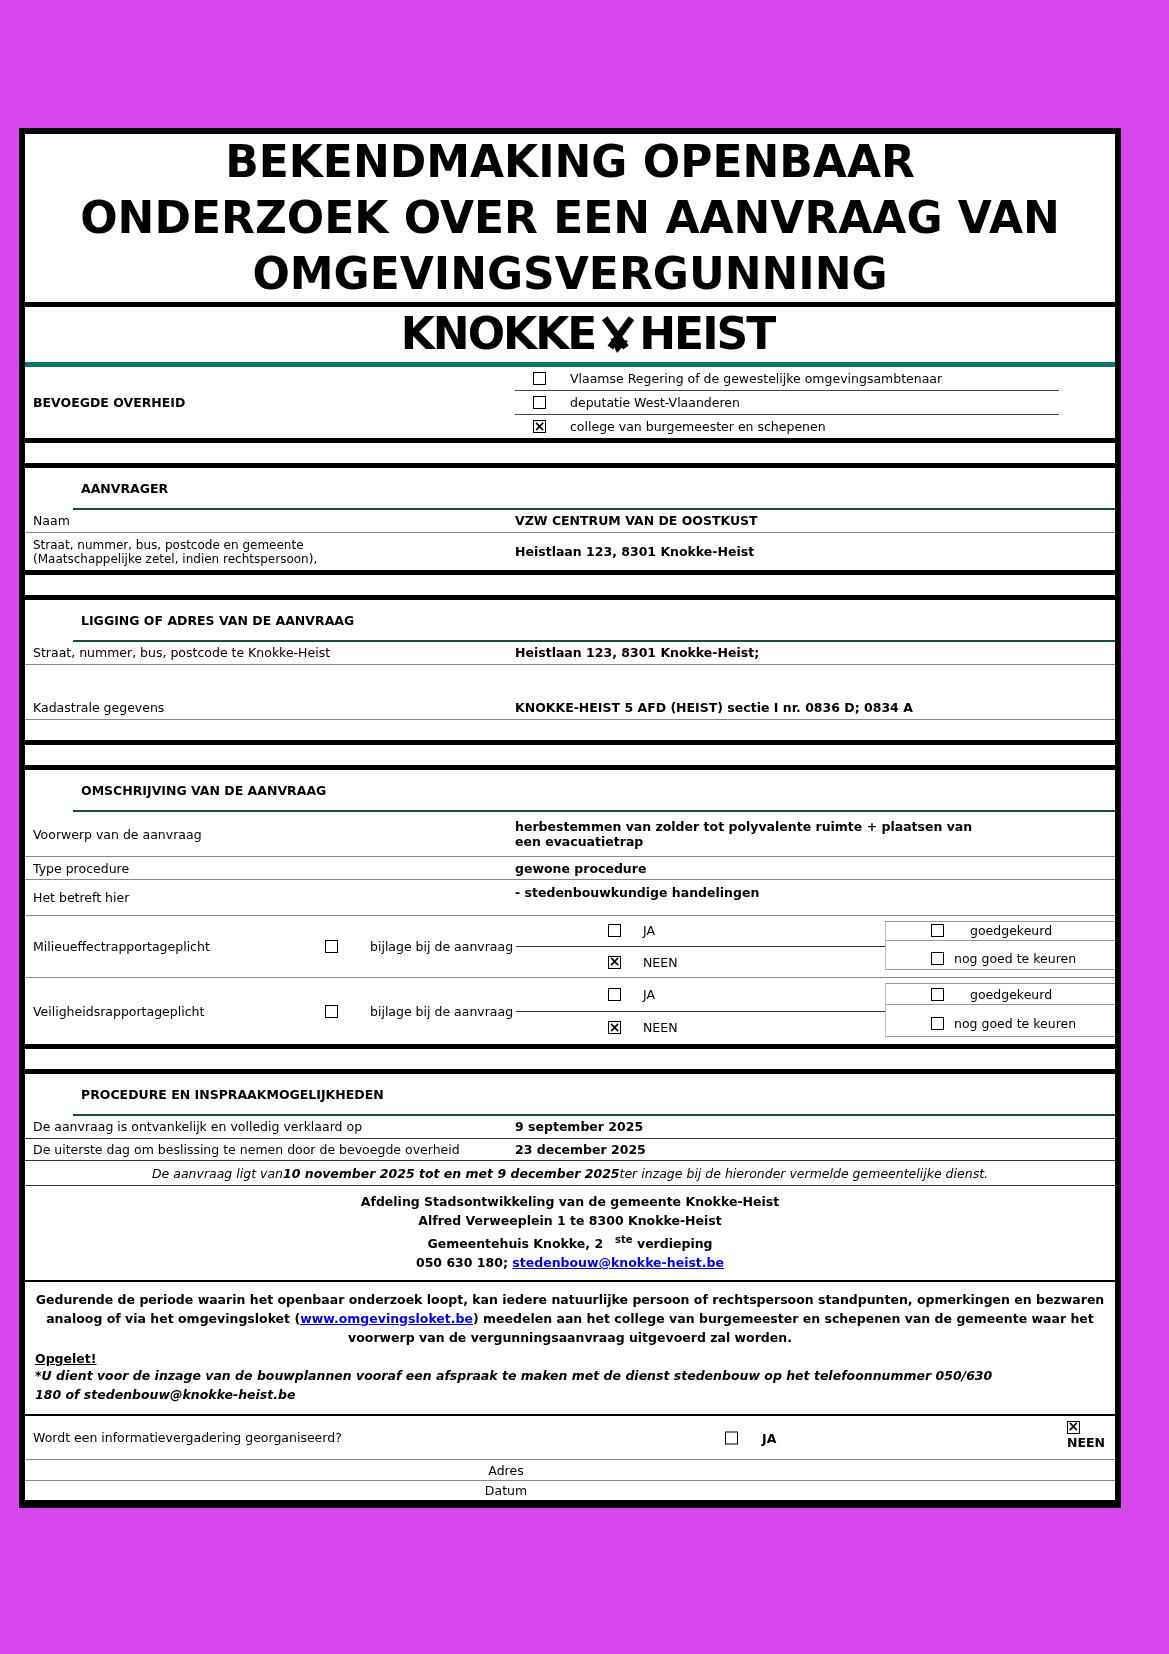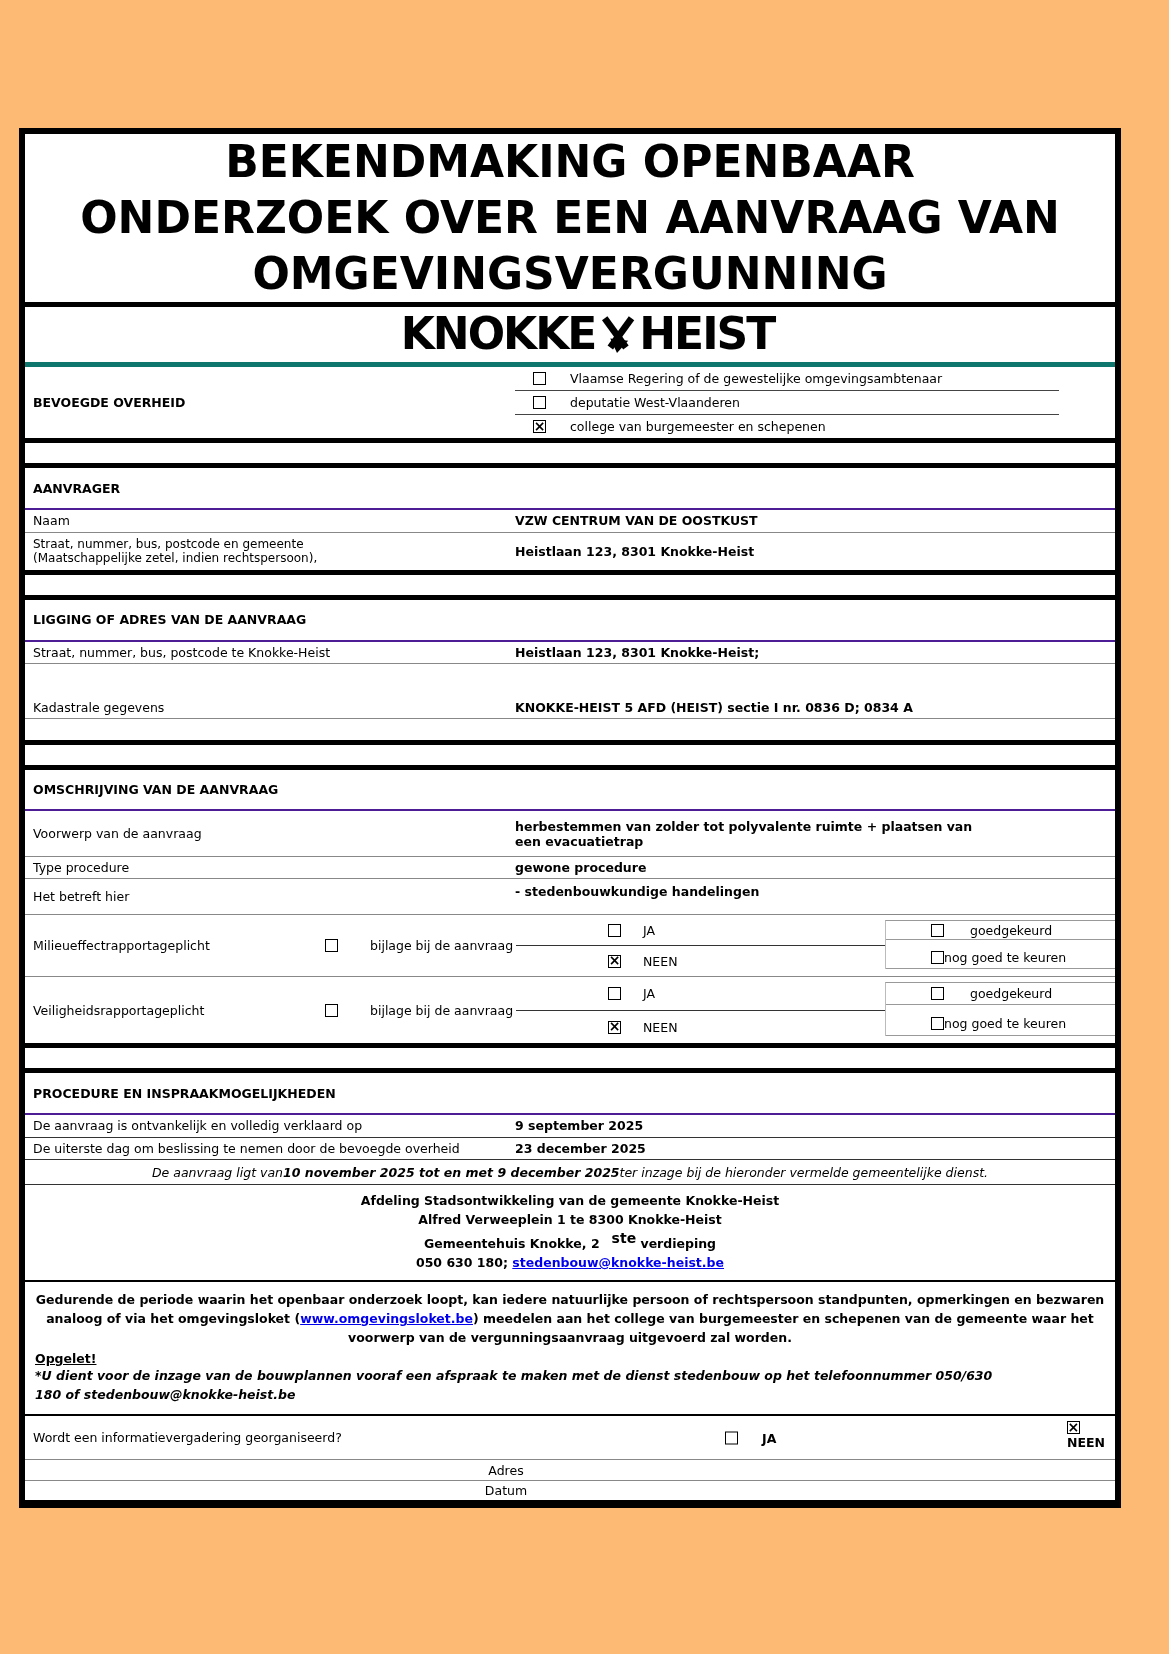--- a/index.html
+++ b/index.html
@@ -1,31 +1,31 @@
 <!DOCTYPE html>
 <html><head>
 <meta charset="utf-8">
 <style>
   html,body{margin:0;padding:0;background:#fff;}
-  .page{position:relative;width:1169px;height:1654px;background:#fdba74;overflow:hidden;
+  .page{position:relative;width:1169px;height:1654px;background:#d946ef;overflow:hidden;
         font-family:"DejaVu Sans","Liberation Sans",sans-serif;color:#000;}
   .doc{position:absolute;left:19px;top:128px;width:1102px;height:1380px;
        border:6px solid #000;box-sizing:border-box;display:flex;flex-direction:column;background:#fff;}
 
   
   .title-block{height:176px;border-bottom:5px solid #000;display:flex;flex-direction:column;
                justify-content:center;align-items:center;text-align:center;}
   .title-line{font-size:44px;font-weight:bold;line-height:56px;letter-spacing:0px;white-space:nowrap;}
   .logo-block{height:58px;border-bottom:5px solid #0f766e;display:flex;align-items:center;justify-content:center;padding-left:35px;}
   .logo-text{font-size:44px;font-weight:bold;letter-spacing:-2px;line-height:1;}
   .logo-mark{display:inline-block;width:40px;height:38px;margin:0 2px;vertical-align:-4px;}
 
   
   .sec-header{height:44px;display:flex;align-items:center;padding-left:8px;font-weight:bold;
-              font-size:12.5px;border-bottom:2px solid #4c1d95;box-sizing:border-box;}
+              font-size:12.5px;border-bottom:2px solid #14532d;box-sizing:border-box;margin-left:48px;}
   .row{display:flex;box-sizing:border-box;}
   .row .lab{width:490px;flex:none;padding-left:8px;display:flex;align-items:center;
             font-size:12.5px;white-space:pre-line;box-sizing:border-box;}
   .row .val{flex:1;display:flex;align-items:center;font-weight:bold;font-size:12.5px;
             padding-right:120px;box-sizing:border-box;}
   .hair{border-bottom:1px solid #888;}
   .dark{border-bottom:1px solid #333;}
   .spacer{height:20px;border-top:5px solid #000;border-bottom:5px solid #000;flex:none;}
 
   
@@ -47,28 +47,28 @@
   .rap-label{width:300px;flex:none;padding-left:8px;display:flex;align-items:center;
              font-size:12.5px;box-sizing:border-box;}
   .rap-bijlage{width:191px;flex:none;display:flex;align-items:center;gap:32px;font-size:12.5px;}
   .rap-janeen{width:369px;flex:none;display:flex;flex-direction:column;}
   .rap-ja,.rap-neen{flex:1;display:flex;align-items:center;gap:22px;padding-left:92px;font-size:12.5px;}
   .rap-ja{border-bottom:1px solid #333;}
   .rap-goed{flex:1;display:flex;flex-direction:column;margin:5px 0 7px 0;
             border-top:1px solid #999;border-left:1px solid #bbb;}
   .rap-g{display:flex;align-items:center;font-size:12.5px;border-bottom:1px solid #999;}
   .rap-g1{height:45%;padding-left:45px;gap:26px;}
-  .rap-g2{height:55%;padding-left:45px;margin-top:6px;}
+  .rap-g2{height:55%;padding-left:45px;gap:10px;margin-top:6px;}
 
   
   .center-row{display:flex;align-items:center;justify-content:center;font-size:12.5px;
               box-sizing:border-box;text-align:center;}
   .dienst{border-bottom:2px solid #000;padding:6px 0 8px 0;text-align:center;font-weight:bold;
           font-size:12.5px;line-height:19px;}
-  sup{font-size:14px;margin-left:12px;}
+  sup{font-size:10px;margin-left:12px;}
   .link{color:#0000EE;text-decoration:underline;font-weight:bold;cursor:pointer;}
   .bezwaar{border-bottom:2px solid #000;padding:8px 10px 10px 10px;font-size:12.5px;}
   .bezwaar .p1{font-weight:bold;text-align:center;line-height:19px;}
   .opgelet{font-weight:bold;text-decoration:underline;margin-top:4px;}
   .opgelet-text{font-weight:bold;font-style:italic;line-height:19px;max-width:965px;}
 
   
   .verg{height:46px;position:relative;display:flex;align-items:center;border-bottom:1px solid #888;}
   .verg .lab{padding-left:8px;font-size:12.5px;}
   .verg-ja{position:absolute;left:700px;top:50%;transform:translateY(-50%);

